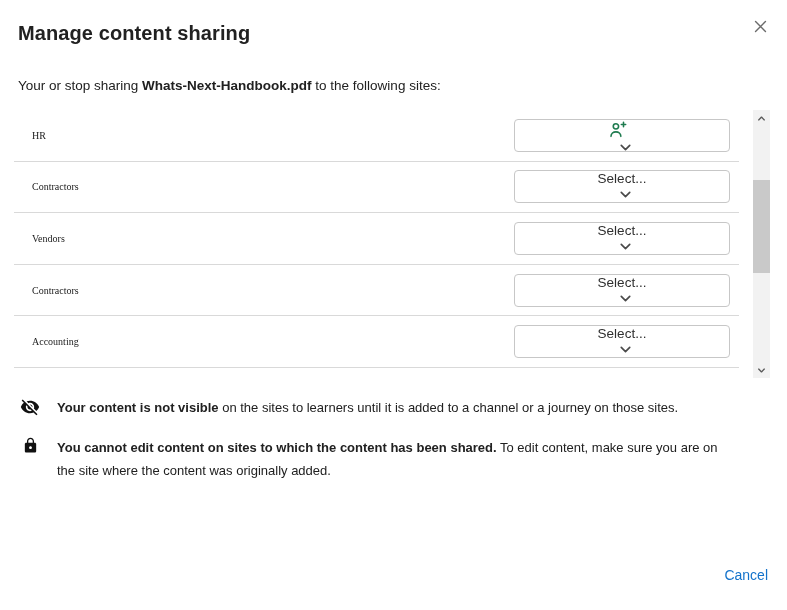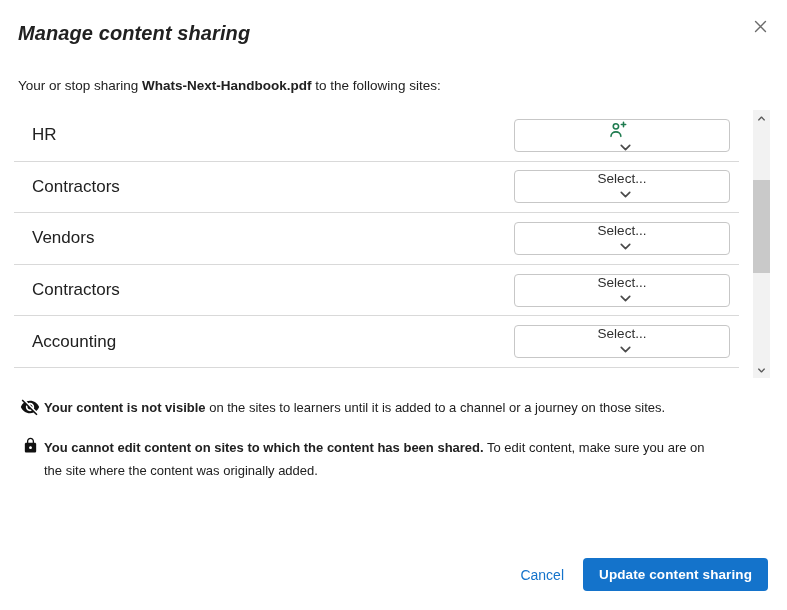--- a/index.html
+++ b/index.html
@@ -17,21 +17,21 @@
   body{
     width:787px;height:610px;position:relative;overflow:hidden;
     font-family:"Liberation Sans","DejaVu Sans",sans-serif;
     color:var(--text_dark);
   }
   .dialog{position:absolute;inset:0;background:#fff;}
 
   
   .title{
     position:absolute;left:18px;top:22px;
-    font-size:20px;font-weight:700;letter-spacing:.1px;color:var(--text_dark);font-style:italic;
+    font-size:20px;font-weight:700;letter-spacing:.1px;color:var(--text_dark);
   }
   .close-btn{
     position:absolute;right:12px;top:11px;width:30px;height:30px;
     background:none;border:none;cursor:pointer;
     display:flex;align-items:center;justify-content:center;color:var(--icon_gray);
   }
 
   
   .subtitle{
     position:absolute;left:18px;top:78px;font-size:13.5px;color:var(--text_dark);
@@ -40,21 +40,21 @@
 
   
   .site-list{
     position:absolute;left:14px;top:110px;width:725px;
   }
   .row{
     height:51.6px;display:flex;align-items:center;justify-content:space-between;
     border-bottom:1px solid var(--divider);
   }
   .site-label{
-    padding-left:18px;font-size:17px;color:var(--text_dark);
+    padding-left:18px;font-size:10px;color:var(--text_dark);font-family:Liberation Serif, serif;
   }
   .dropdown{
     width:216px;height:33px;margin-right:9px;
     background:#fff;border:1px solid var(--control_border);border-radius:4px;
     display:flex;align-items:center;cursor:pointer;
     padding:0 12px;font-family:inherit;font-size:13.5px;color:#2f2f2f;flex-direction:column;
   }
   .dropdown .dd-person{display:flex;align-items:center;margin-right:8px;color:var(--icon_green);}
   .dropdown .dd-text{flex:1;text-align:left;white-space:nowrap;overflow:hidden;}
   .dropdown .chev{display:flex;align-items:center;color:#4a4a4a;margin-left:6px;}
@@ -72,21 +72,21 @@
   .scroll-arrow.down{bottom:0;}
   .scroll-thumb{
     position:absolute;left:0;top:70px;width:17px;height:93px;
     background:var(--scroll_thumb);cursor:pointer;
   }
 
   
   .notes{position:absolute;left:20px;top:396px;width:712px;}
   .note{display:flex;margin-bottom:17px;}
   .note-icon{flex:0 0 24px;width:24px;display:flex;justify-content:flex-start;color:#111;padding-top:1px;}
-  .note-text{font-size:13px;line-height:23px;color:var(--text_dark);width:680px;}
+  .note-text{font-size:13px;line-height:23px;color:var(--text_dark);width:680px;margin-left:13px;}
   .note-text b{font-weight:700;}
 
   
   .footer{
     position:absolute;right:19px;top:563px;height:23px;
     display:flex;align-items:center;gap:19px;
   }
   .cancel-link{
     background:none;border:none;cursor:pointer;
     font-family:inherit;font-size:14px;color:var(--accent_blue);
@@ -217,16 +217,15 @@
           <path d="M18 8h-1V6c0-2.76-2.24-5-5-5S7 3.24 7 6v2H6c-1.1 0-2 .9-2 2v10c0 1.1.9 2 2 2h12c1.1 0 2-.9 2-2V10c0-1.1-.9-2-2-2zm-6 9c-1.1 0-2-.9-2-2s.9-2 2-2 2 .9 2 2-.9 2-2 2zm3.1-9H8.9V6c0-1.71 1.39-3.1 3.1-3.1 1.71 0 3.1 1.39 3.1 3.1v2z"></path>
         </svg>
       </span>
       <p class="note-text"><b>You cannot edit content on sites to which the content has been shared.</b><span> To edit content, make sure you are on the site where the content was originally added.</span></p>
     </div>
 
   </div>
 
   <div class="footer">
     <button class="cancel-link">Cancel</button>
-    <button class="submit-btn">Update content sharing</button>
   </div>
 
 </div>
 
 </body></html>

